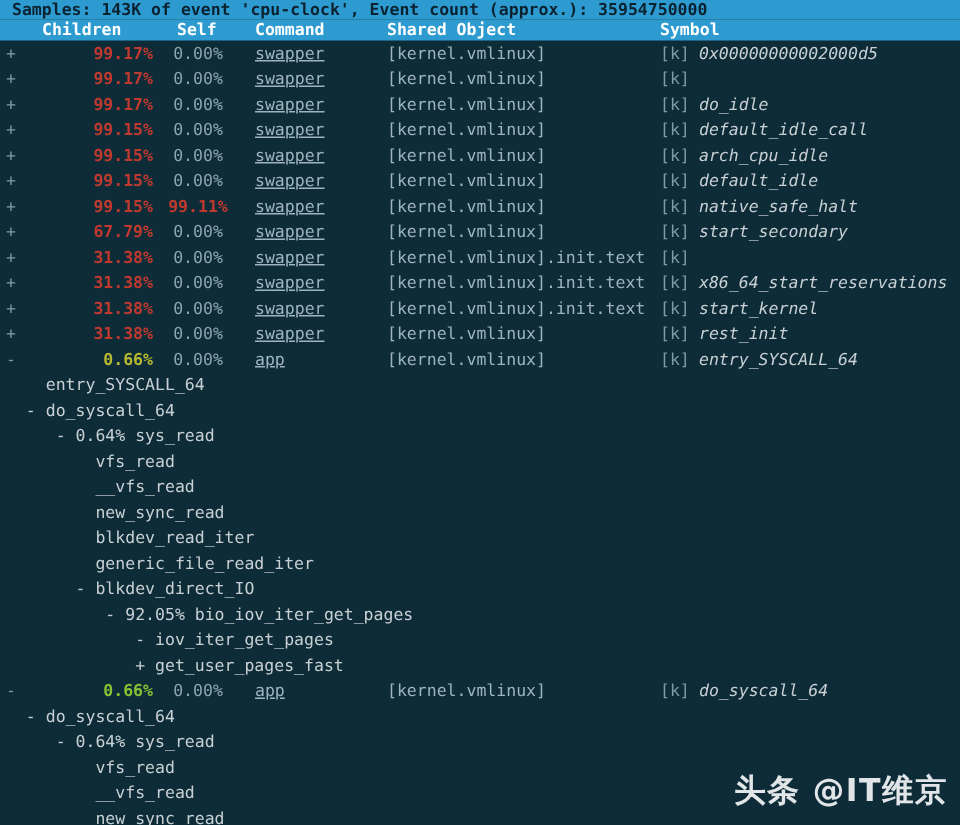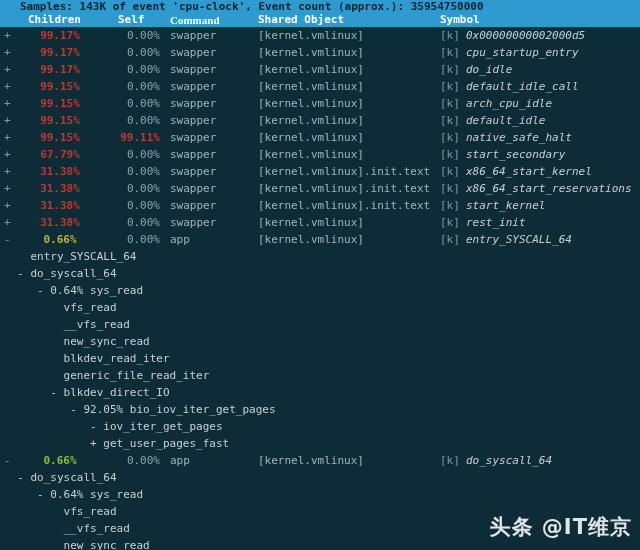--- a/index.html
+++ b/index.html
@@ -25,21 +25,21 @@
   }
 
   
   .title-bar {
     height: 13px;
     line-height: 13px;
     background: #2e9bd0;
     color: #0b2230;
     font-weight: bold;
     white-space: pre;
-    padding-left: 20px;
+    padding-left: 8px;
     box-sizing: border-box;
     overflow: hidden;
   }
   .col-header {
     height: 14px;
     line-height: 14px;
     background: #2e9bd0;
     color: #ffffff;
     font-weight: bold;
     white-space: pre;
@@ -64,33 +64,34 @@
   .row span.cell {
     position: absolute;
     top: 0;
     white-space: pre;
   }
   .exp {
     left: 4px;
     color: #7d9aa6;
   }
   .children {
-    left: 29px;
+    left: 40px;
     width: 62px;
-    text-align: center;
+    text-align: right;
     font-weight: bold;
   }
   .self {
     left: 104px;
     width: 56px;
-    text-align: right;
+    text-align: center;
   }
   .command {
     left: 170px;
     color: #9fb4bd;
+    text-decoration: underline;
   }
   .dso {
     left: 258px;
     color: #9fb4bd;
   }
   .symk {
     left: 440px;
     color: #7f9aa5;
   }
   .sym {
@@ -133,35 +134,35 @@
 </head>
 <body>
 
 <div class="perf-window">
 
   <div class="title-bar">Samples: 143K of event 'cpu-clock', Event count (approx.): 35954750000</div>
 
   <div class="col-header">
     <span style="left:28px;">Children</span>
     <span style="left:118px;">Self</span>
-    <span style="left:170px;font-family:Liberation Serif, serif;">Command</span>
+    <span style="left:170px;">Command</span>
     <span style="left:258px;text-align:right;">Shared Object</span>
     <span style="left:440px;">Symbol</span>
   </div>
 
   <div class="rows" id="rows-container">
       <div class="row"><span class="cell exp">+</span><span class="cell children pct-red">99.17%</span><span class="cell self self-dim">0.00%</span><span class="cell command">swapper</span><span class="cell dso">[kernel.vmlinux]</span><span class="cell symk">[k]</span><span class="cell sym">0x00000000002000d5</span></div>
-      <div class="row"><span class="cell exp">+</span><span class="cell children pct-red">99.17%</span><span class="cell self self-dim">0.00%</span><span class="cell command">swapper</span><span class="cell dso">[kernel.vmlinux]</span><span class="cell symk">[k]</span><span class="cell sym">cpu_startup_entry</span></div>
+      <div class="row"><span class="cell exp">+</span><span class="cell children pct-red">99.17%</span><span class="cell self self-dim">0.00%</span><span class="cell command">swapper</span><span class="cell dso">[kernel.vmlinux]</span><span class="cell symk">[k]</span></div>
       <div class="row"><span class="cell exp">+</span><span class="cell children pct-red">99.17%</span><span class="cell self self-dim">0.00%</span><span class="cell command">swapper</span><span class="cell dso">[kernel.vmlinux]</span><span class="cell symk">[k]</span><span class="cell sym">do_idle</span></div>
       <div class="row"><span class="cell exp">+</span><span class="cell children pct-red">99.15%</span><span class="cell self self-dim">0.00%</span><span class="cell command">swapper</span><span class="cell dso">[kernel.vmlinux]</span><span class="cell symk">[k]</span><span class="cell sym">default_idle_call</span></div>
       <div class="row"><span class="cell exp">+</span><span class="cell children pct-red">99.15%</span><span class="cell self self-dim">0.00%</span><span class="cell command">swapper</span><span class="cell dso">[kernel.vmlinux]</span><span class="cell symk">[k]</span><span class="cell sym">arch_cpu_idle</span></div>
       <div class="row"><span class="cell exp">+</span><span class="cell children pct-red">99.15%</span><span class="cell self self-dim">0.00%</span><span class="cell command">swapper</span><span class="cell dso">[kernel.vmlinux]</span><span class="cell symk">[k]</span><span class="cell sym">default_idle</span></div>
       <div class="row"><span class="cell exp">+</span><span class="cell children pct-red">99.15%</span><span class="cell self self-red">99.11%</span><span class="cell command">swapper</span><span class="cell dso">[kernel.vmlinux]</span><span class="cell symk">[k]</span><span class="cell sym">native_safe_halt</span></div>
       <div class="row"><span class="cell exp">+</span><span class="cell children pct-red">67.79%</span><span class="cell self self-dim">0.00%</span><span class="cell command">swapper</span><span class="cell dso">[kernel.vmlinux]</span><span class="cell symk">[k]</span><span class="cell sym">start_secondary</span></div>
-      <div class="row"><span class="cell exp">+</span><span class="cell children pct-red">31.38%</span><span class="cell self self-dim">0.00%</span><span class="cell command">swapper</span><span class="cell dso">[kernel.vmlinux].init.text</span><span class="cell symk">[k]</span><span class="cell sym">x86_64_start_kernel</span></div>
+      <div class="row"><span class="cell exp">+</span><span class="cell children pct-red">31.38%</span><span class="cell self self-dim">0.00%</span><span class="cell command">swapper</span><span class="cell dso">[kernel.vmlinux].init.text</span><span class="cell symk">[k]</span></div>
       <div class="row"><span class="cell exp">+</span><span class="cell children pct-red">31.38%</span><span class="cell self self-dim">0.00%</span><span class="cell command">swapper</span><span class="cell dso">[kernel.vmlinux].init.text</span><span class="cell symk">[k]</span><span class="cell sym">x86_64_start_reservations</span></div>
       <div class="row"><span class="cell exp">+</span><span class="cell children pct-red">31.38%</span><span class="cell self self-dim">0.00%</span><span class="cell command">swapper</span><span class="cell dso">[kernel.vmlinux].init.text</span><span class="cell symk">[k]</span><span class="cell sym">start_kernel</span></div>
       <div class="row"><span class="cell exp">+</span><span class="cell children pct-red">31.38%</span><span class="cell self self-dim">0.00%</span><span class="cell command">swapper</span><span class="cell dso">[kernel.vmlinux]</span><span class="cell symk">[k]</span><span class="cell sym">rest_init</span></div>
       <div class="row"><span class="cell exp">-</span><span class="cell children pct-olive">0.66%</span><span class="cell self self-dim">0.00%</span><span class="cell command">app</span><span class="cell dso">[kernel.vmlinux]</span><span class="cell symk">[k]</span><span class="cell sym">entry_SYSCALL_64</span></div>
       <div class="chain">    entry_SYSCALL_64</div>
       <div class="chain">  - do_syscall_64</div>
       <div class="chain">     - 0.64% sys_read</div>
       <div class="chain">         vfs_read</div>
       <div class="chain">         __vfs_read</div>
       <div class="chain">         new_sync_read</div>

